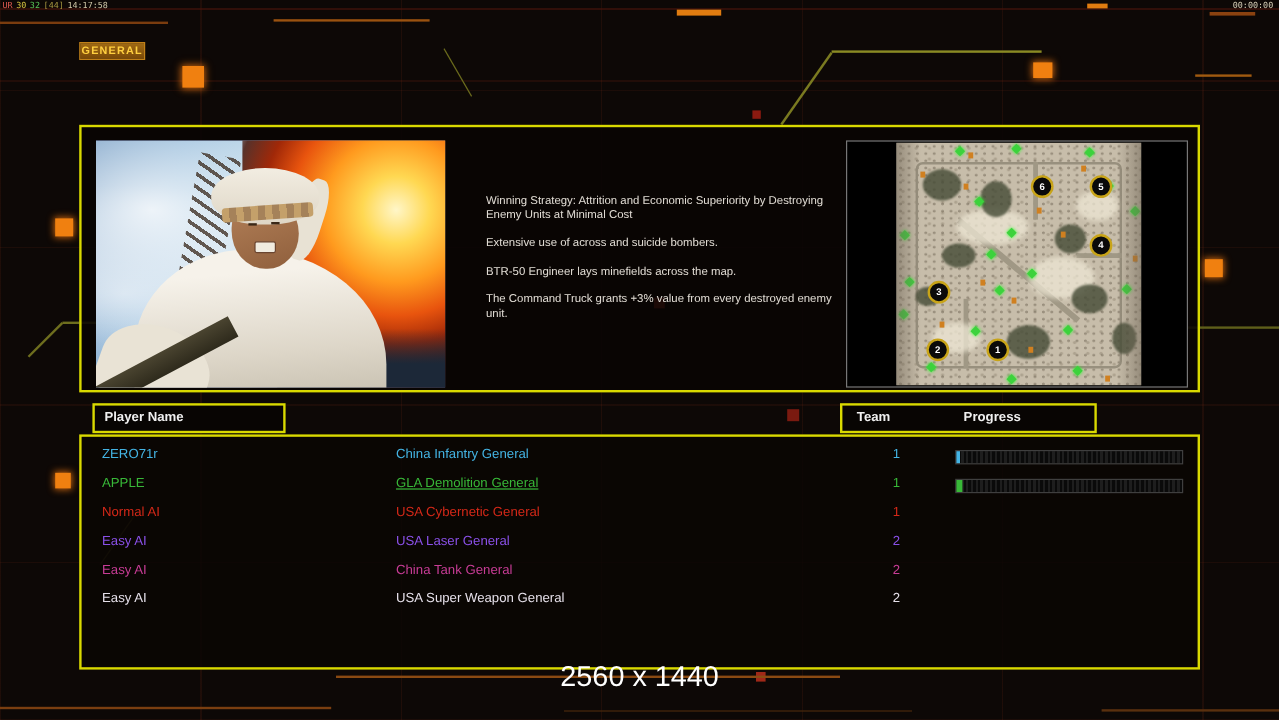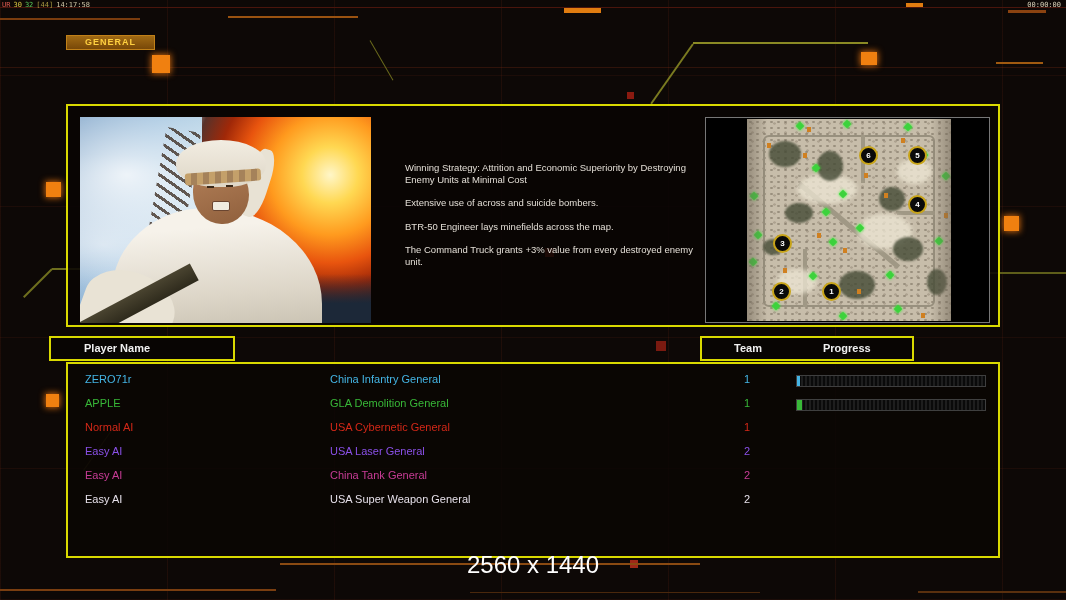--- a/index.html
+++ b/index.html
@@ -8,21 +8,21 @@
   .screen::before{content:"";position:absolute;inset:0;pointer-events:none;
     background:
       repeating-linear-gradient(90deg, rgba(150,50,25,.13) 0 1px, transparent 1px 167px),
       repeating-linear-gradient(0deg, rgba(150,50,25,.11) 0 1px, transparent 1px 131px);}
   .abs{position:absolute;}
   
   .stats{left:2px;top:1px;font:7px "DejaVu Sans Mono",monospace;letter-spacing:0;}
   .stats span{margin-right:3px;}
   .timer{right:5px;top:1px;font:7px "DejaVu Sans Mono",monospace;color:#d8d0b8;}
   
-  .tab{left:66px;top:35px;height:13px;padding:0 18px;background:linear-gradient(#a06a14,#784808);
+  .tab{left:66px;top:35px;height:13px;padding:0 1px;background:linear-gradient(#a06a14,#784808);
     border:1px solid #c08018;color:#ffd040;font-size:9px;font-weight:bold;letter-spacing:1px;line-height:13px;}
   .namebox{left:66px;top:48px;width:367px;height:26px;border:2px solid #d9d900;background:#080503;
     color:#f5f5f5;font-size:15px;line-height:26px;padding-left:9px;}
   
   .mainbox{left:66px;top:104px;width:930px;height:219px;border:2px solid #d9d900;background:rgba(9,5,3,.88);}
   .portrait{left:12px;top:11px;width:291px;height:206px;overflow:hidden;background:#446;}
   .portrait div{position:absolute;}
   .p-sky{inset:0;background:linear-gradient(105deg,#5d8cba 0%,#7fadd3 22%,#a9cce2 40%,#c3d9e8 52%,#8fa6b4 68%,#3c4a5e 100%);}
   .p-clouds{inset:0;background:radial-gradient(ellipse at 16% 28%,rgba(255,255,255,.85),transparent 55%),
     radial-gradient(ellipse at 8% 62%,rgba(240,245,250,.7),transparent 50%);}
@@ -204,41 +204,41 @@
             <div class="startpos" style="left:25px;top:163px;">2</div>
             <div class="startpos" style="left:26px;top:115px;">3</div>
             <div class="startpos" style="left:161px;top:76px;">4</div>
             <div class="startpos" style="left:161px;top:27px;">5</div>
             <div class="startpos" style="left:112px;top:27px;">6</div>
           </div>
       </div>
     </div>
   </div>
 
-  <div class="hdr abs" style="left:49px;width:149px;padding-left:33px;">
+  <div class="hdr abs" style="left:77px;width:149px;padding-left:8px;">
     <span>Player Name</span>
   </div>
   <div class="hdr abs" style="left:700px;width:210px;">
-    <span style="margin-left:32px;">Team</span>
+    <span style="margin-left:12px;">Team</span>
     <span style="margin-left:58px;">Progress</span>
   </div>
 
   <div class="playersbox abs">
     <div id="player-rows">
         <div class="prow">
           <span class="p-name" style="color: rgb(68, 180, 228);">ZERO71r</span>
           <span class="p-army" style="color: rgb(68, 180, 228);">China Infantry General</span>
           <span class="p-team" style="color: rgb(68, 180, 228);">1</span>
           <div class="pbar">
             <div class="pfill" style="width: 1.6%; background: rgb(68, 180, 228);"></div>
           </div>
         </div>
         <div class="prow">
           <span class="p-name" style="color: rgb(56, 184, 56);">APPLE</span>
-          <span class="p-army" style="color: rgb(56, 184, 56);">GLA Demolition General</span>
+          <span class="p-army" style="color: rgb(56, 184, 56); text-decoration: underline;">GLA Demolition General</span>
           <span class="p-team" style="color: rgb(56, 184, 56);">1</span>
           <div class="pbar">
             <div class="pfill" style="width: 2.6%; background: rgb(56, 184, 56);"></div>
           </div>
         </div>
         <div class="prow">
           <span class="p-name" style="color: rgb(212, 40, 24);">Normal AI</span>
           <span class="p-army" style="color: rgb(212, 40, 24);">USA Cybernetic General</span>
           <span class="p-team" style="color: rgb(212, 40, 24);">1</span>
         </div>

